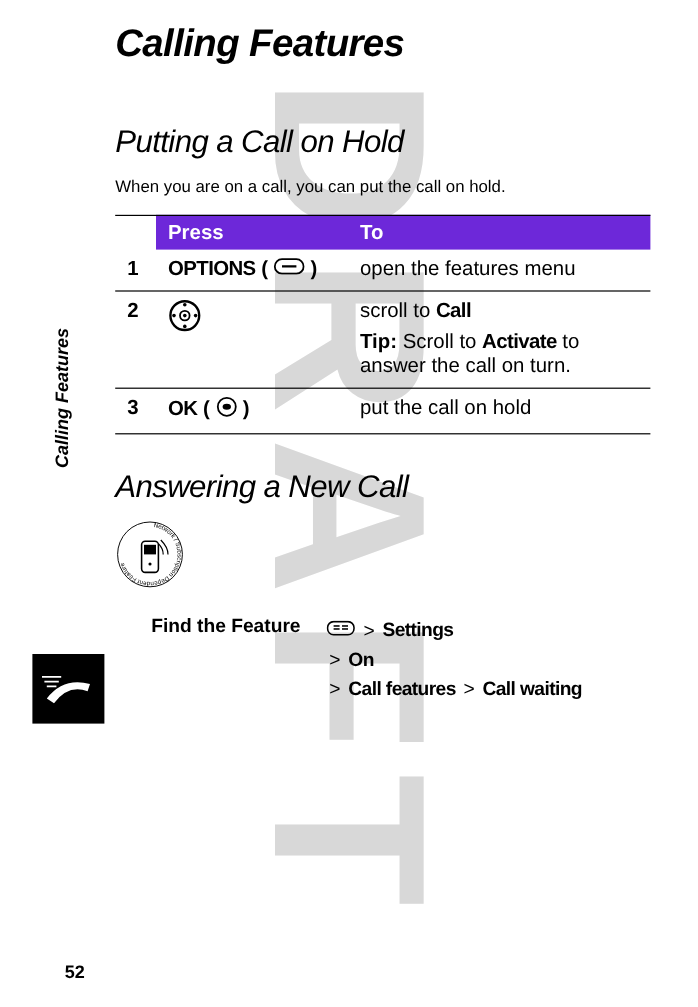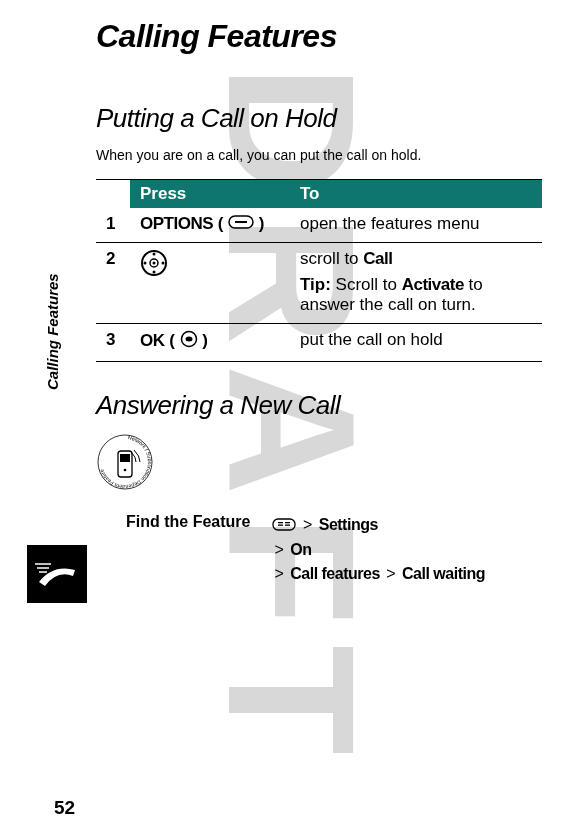--- a/index.html
+++ b/index.html
@@ -72,21 +72,21 @@
       align-items: center;
       justify-content: center;
     }
     .side-phone svg { width: 48px; height: 40px; }
     table.steps {
       width: 100%;
       border-collapse: collapse;
       margin-bottom: 28px;
     }
     table.steps thead th {
-      background: #0f766e;
+      background: #6d28d9;
       color: #fff;
       font-weight: 700;
       text-align: left;
       padding: 4px 10px;
       font-size: 17px;
     }
     table.steps thead th:first-child { width: 34px; background: #fff; }
     table.steps td {
       padding: 6px 10px 8px 10px;
       vertical-align: top;
@@ -136,21 +136,21 @@
     .nav-path {
       font-size: 16px;
       line-height: 1.5;
     }
     .nav-path .gt { padding: 0 2px; }
     .page-num {
       position: absolute;
       bottom: 20px;
       left: 54px;
       font-weight: 900;
-      font-size: 19px;
+      font-size: 15px;
     }
     table.steps tr:last-child td { border-bottom: 2px solid #000; }
     table.steps tbody tr:last-child td { border-bottom-width:1px; }
     .thead-wrap { border-top: 1px solid #000; }
   </style>
 </head>
 <body>
 
 <div class="watermark">DRAFT</div>
 

